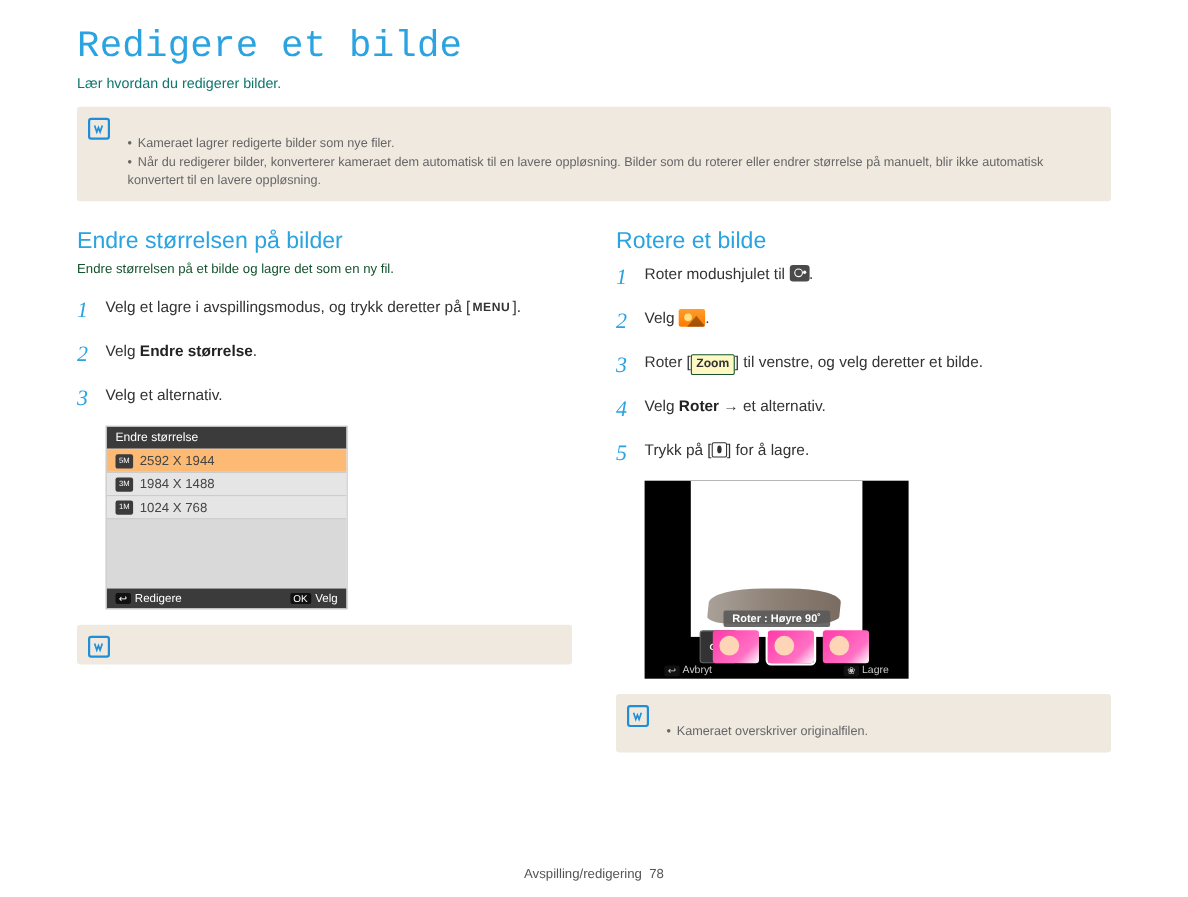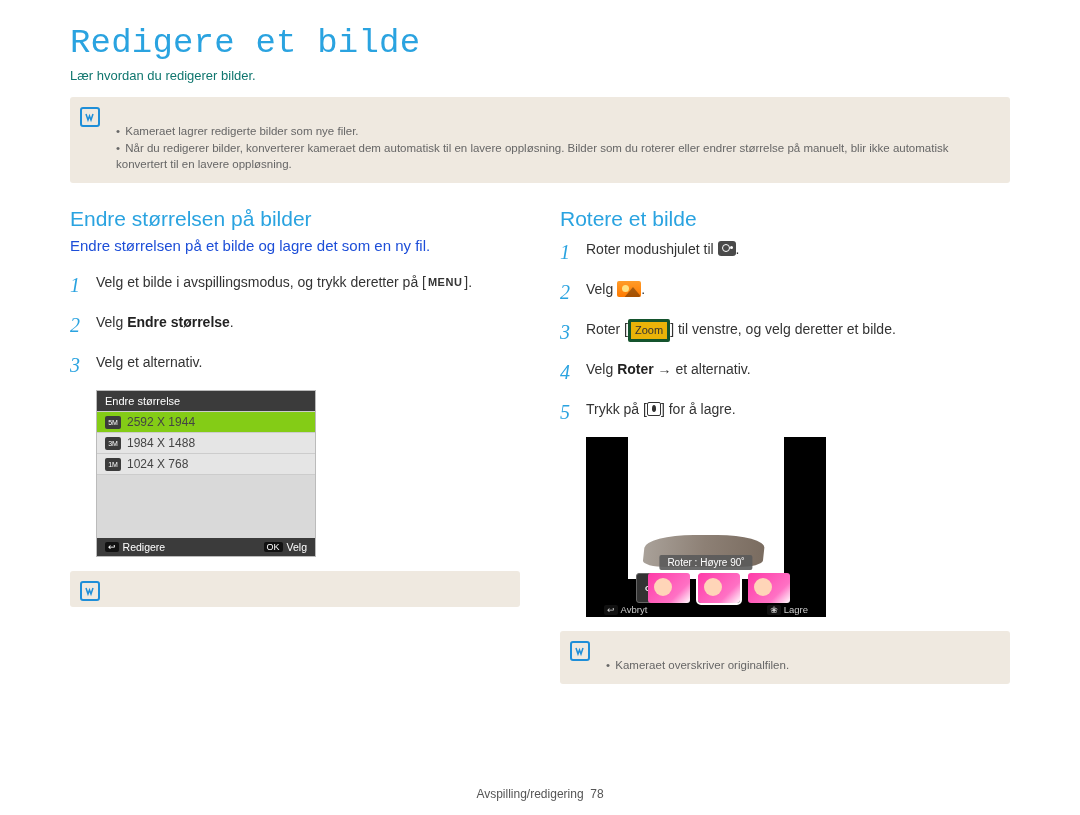--- a/index.html
+++ b/index.html
@@ -57,22 +57,22 @@
     margin-top: 24px;
   }
   .col { flex: 1 1 0; }
   h2.section-title {
     font-size: 21px;
     font-weight: 400;
     color: #2aa3e0;
     margin-bottom: 6px;
   }
   .section-desc {
-    font-size: 15px;
-    color: #1d4ed8;
+    font-size: 12px;
+    color: #14532d;
     margin-bottom: 16px;
   }
   .steps { list-style: none; }
   .steps li {
     display: flex;
     align-items: flex-start;
     gap: 10px;
     margin-bottom: 10px;
     font-size: 14px;
     color: #333;
@@ -123,22 +123,22 @@
   .photo-icon::before{
     content:"";position:absolute;left:5px;top:4px;width:7px;height:7px;
     background:#ffe082;border-radius:50%;
   }
   .photo-icon::after{
     content:"";position:absolute;right:-2px;bottom:-2px;width:0;height:0;
     border-left:10px solid transparent;border-right:10px solid transparent;
     border-bottom:12px solid rgba(0,0,0,0.35);
   }
   .zoom-pill{
-    display:inline-block;background:#eab308;border:3px solid #14532d;
-    border-radius:2px;font-size:11px;font-weight:400;padding:0 4px;
+    display:inline-block;background:#fef9c3;border:1px solid #14532d;
+    border-radius:2px;font-size:11px;font-weight:700;padding:0 4px;
   }
   .macro-icon{
     display:inline-block;width:14px;height:14px;border:1.5px solid #333;
     border-radius:2px;vertical-align:-2px;position:relative;
   }
   .macro-icon::before{
     content:"";position:absolute;left:4px;top:2px;width:4px;height:7px;
     background:#333;border-radius:50% 50% 40% 40%;
   }
 
@@ -147,21 +147,21 @@
     width:220px;border:1px solid #bbb;margin:8px 0 14px 26px;
     font-size:12px;overflow:hidden;
   }
   .menu-header{
     background:#3b3b3b;color:#fff;padding:4px 8px;font-size:11px;
   }
   .menu-item{
     display:flex;align-items:center;gap:6px;padding:3px 8px;
     background:#e5e5e5;border-top:1px solid #ccc;color:#444;
   }
-  .menu-item.sel{background:#84cc16;}
+  .menu-item.sel{background:#fdba74;}
   .menu-item .size-icon{
     width:16px;height:13px;background:#3b3b3b;border-radius:2px;
     color:#fff;font-size:7px;display:flex;align-items:center;justify-content:center;
     padding:1px;
   }
   .menu-fill{height:64px;background:#d9d9d9;border-top:1px solid #ccc;}
   .menu-footer{
     display:flex;justify-content:space-between;background:#3b3b3b;
     color:#fff;font-size:10.5px;padding:3px 8px;
   }
@@ -178,21 +178,21 @@
   }
   .rotate-subject{
     position:absolute;left:58px;top:98px;width:120px;height:32px;
     background:linear-gradient(90deg,#a9a199 0%,#8d8075 50%,#7a6c60 100%);
     border-radius:40% 40% 20% 20%;
     transform:skewX(-6deg);
   }
   .rotate-label{
     position:absolute;left:50%;top:118px;transform:translateX(-50%);
     background:rgba(90,90,90,0.9);color:#fff;font-size:10px;
-    padding:2px 8px;border-radius:2px;
+    padding:2px 8px;border-radius:2px;font-weight:bold;
   }
   .off-tile{
     position:absolute;left:10px;bottom:14px;width:34px;height:30px;
     background:#333;border:1px solid #666;border-radius:3px;
     color:#fff;font-size:8px;font-weight:700;display:flex;
     align-items:center;justify-content:center;margin-left:40px;
   }
   .thumb{
     position:absolute;bottom:14px;width:42px;height:30px;border-radius:3px;
     background:linear-gradient(135deg,#ff3aa8 0%,#ff71c4 70%,#fff 100%);
@@ -231,21 +231,21 @@
   <div class="cols">
 
     <div class="col">
       <h2 class="section-title">Endre størrelsen på bilder</h2>
       <div class="section-desc">Endre størrelsen på et bilde og lagre det som en ny fil.</div>
 
       <ol class="steps">
         <li>
           <span class="step-num">1</span>
           <span class="step-body">
-            <span>Velg et bilde i avspillingsmodus, og trykk deretter på [</span><span class="menu-label">MENU</span><span>].</span>
+            <span>Velg et lagre i avspillingsmodus, og trykk deretter på [</span><span class="menu-label">MENU</span><span>].</span>
           </span>
         </li>
         <li>
           <span class="step-num">2</span>
           <span class="step-body">
             <span>Velg </span><strong>Endre størrelse</strong><span>.</span>
           </span>
         </li>
         <li>
           <span class="step-num">3</span>

